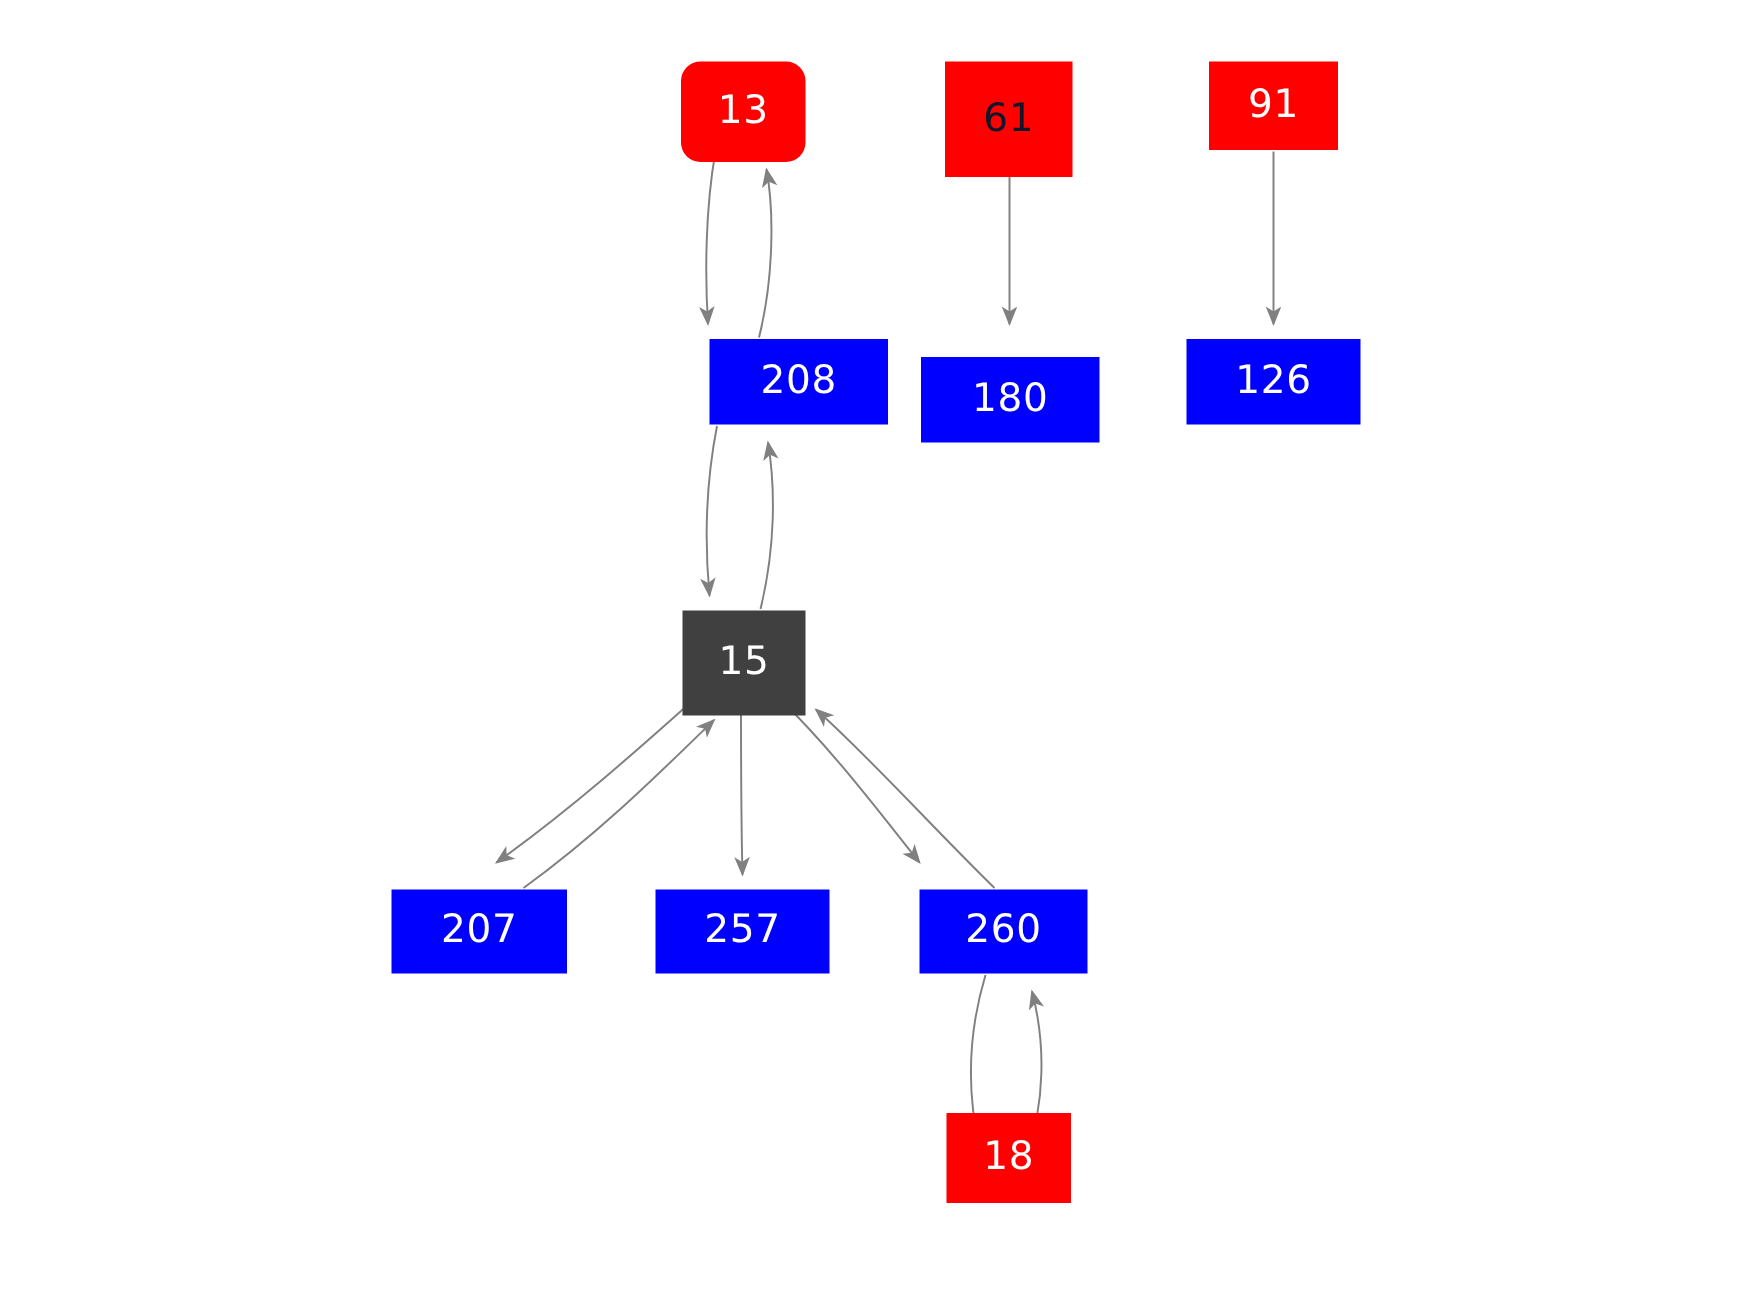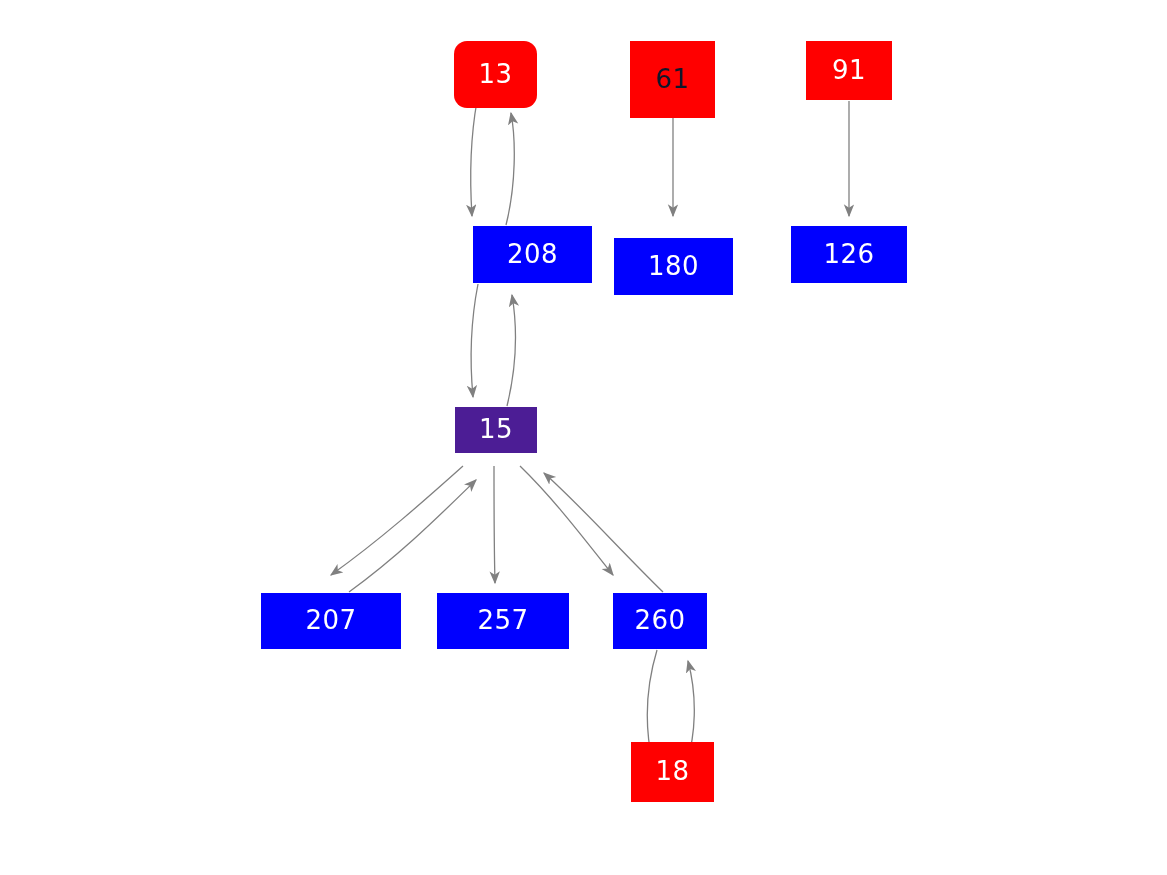--- a/index.html
+++ b/index.html
@@ -80,29 +80,29 @@
       </div>
       <div class="graph-node" style="left: 437px; top: 226px; width: 119px; height: 57px; background: rgb(0, 0, 255); color: rgb(255, 255, 255); margin-left: 36px;">
         <span class="node-label">208</span>
       </div>
       <div class="graph-node" style="left: 614px; top: 238px; width: 119px; height: 57px; background: rgb(0, 0, 255); color: rgb(255, 255, 255);">
         <span class="node-label">180</span>
       </div>
       <div class="graph-node" style="left: 791px; top: 226px; width: 116px; height: 57px; background: rgb(0, 0, 255); color: rgb(255, 255, 255); justify-content: center;">
         <span class="node-label">126</span>
       </div>
-      <div class="graph-node" style="left: 455px; top: 407px; width: 82px; height: 46px; background: #4c1d95; color: rgb(255, 255, 255); justify-content: center;">
+      <div class="graph-node" style="left: 455px; top: 407px; width: 82px; height: 70px; background: #404040; color: rgb(255, 255, 255); justify-content: center;">
         <span class="node-label">15</span>
       </div>
-      <div class="graph-node" style="left: 261px; top: 593px; width: 140px; height: 56px; background: rgb(0, 0, 255); color: rgb(255, 255, 255);">
+      <div class="graph-node" style="left: 261px; top: 593px; width: 117px; height: 56px; background: rgb(0, 0, 255); color: rgb(255, 255, 255);">
         <span class="node-label">207</span>
       </div>
-      <div class="graph-node" style="left: 437px; top: 593px; width: 132px; height: 56px; background: rgb(0, 0, 255); color: rgb(255, 255, 255);">
+      <div class="graph-node" style="left: 437px; top: 593px; width: 116px; height: 56px; background: rgb(0, 0, 255); color: rgb(255, 255, 255);">
         <span class="node-label">257</span>
       </div>
-      <div class="graph-node" style="left: 613px; top: 593px; width: 94px; height: 56px; background: rgb(0, 0, 255); color: rgb(255, 255, 255);">
+      <div class="graph-node" style="left: 613px; top: 593px; width: 112px; height: 56px; background: rgb(0, 0, 255); color: rgb(255, 255, 255);">
         <span class="node-label">260</span>
       </div>
       <div class="graph-node" style="left: 631px; top: 742px; width: 83px; height: 60px; background: rgb(255, 0, 0); color: rgb(255, 255, 255);">
         <span class="node-label">18</span>
       </div>
     </div>
 </div>
 
 </body></html>

